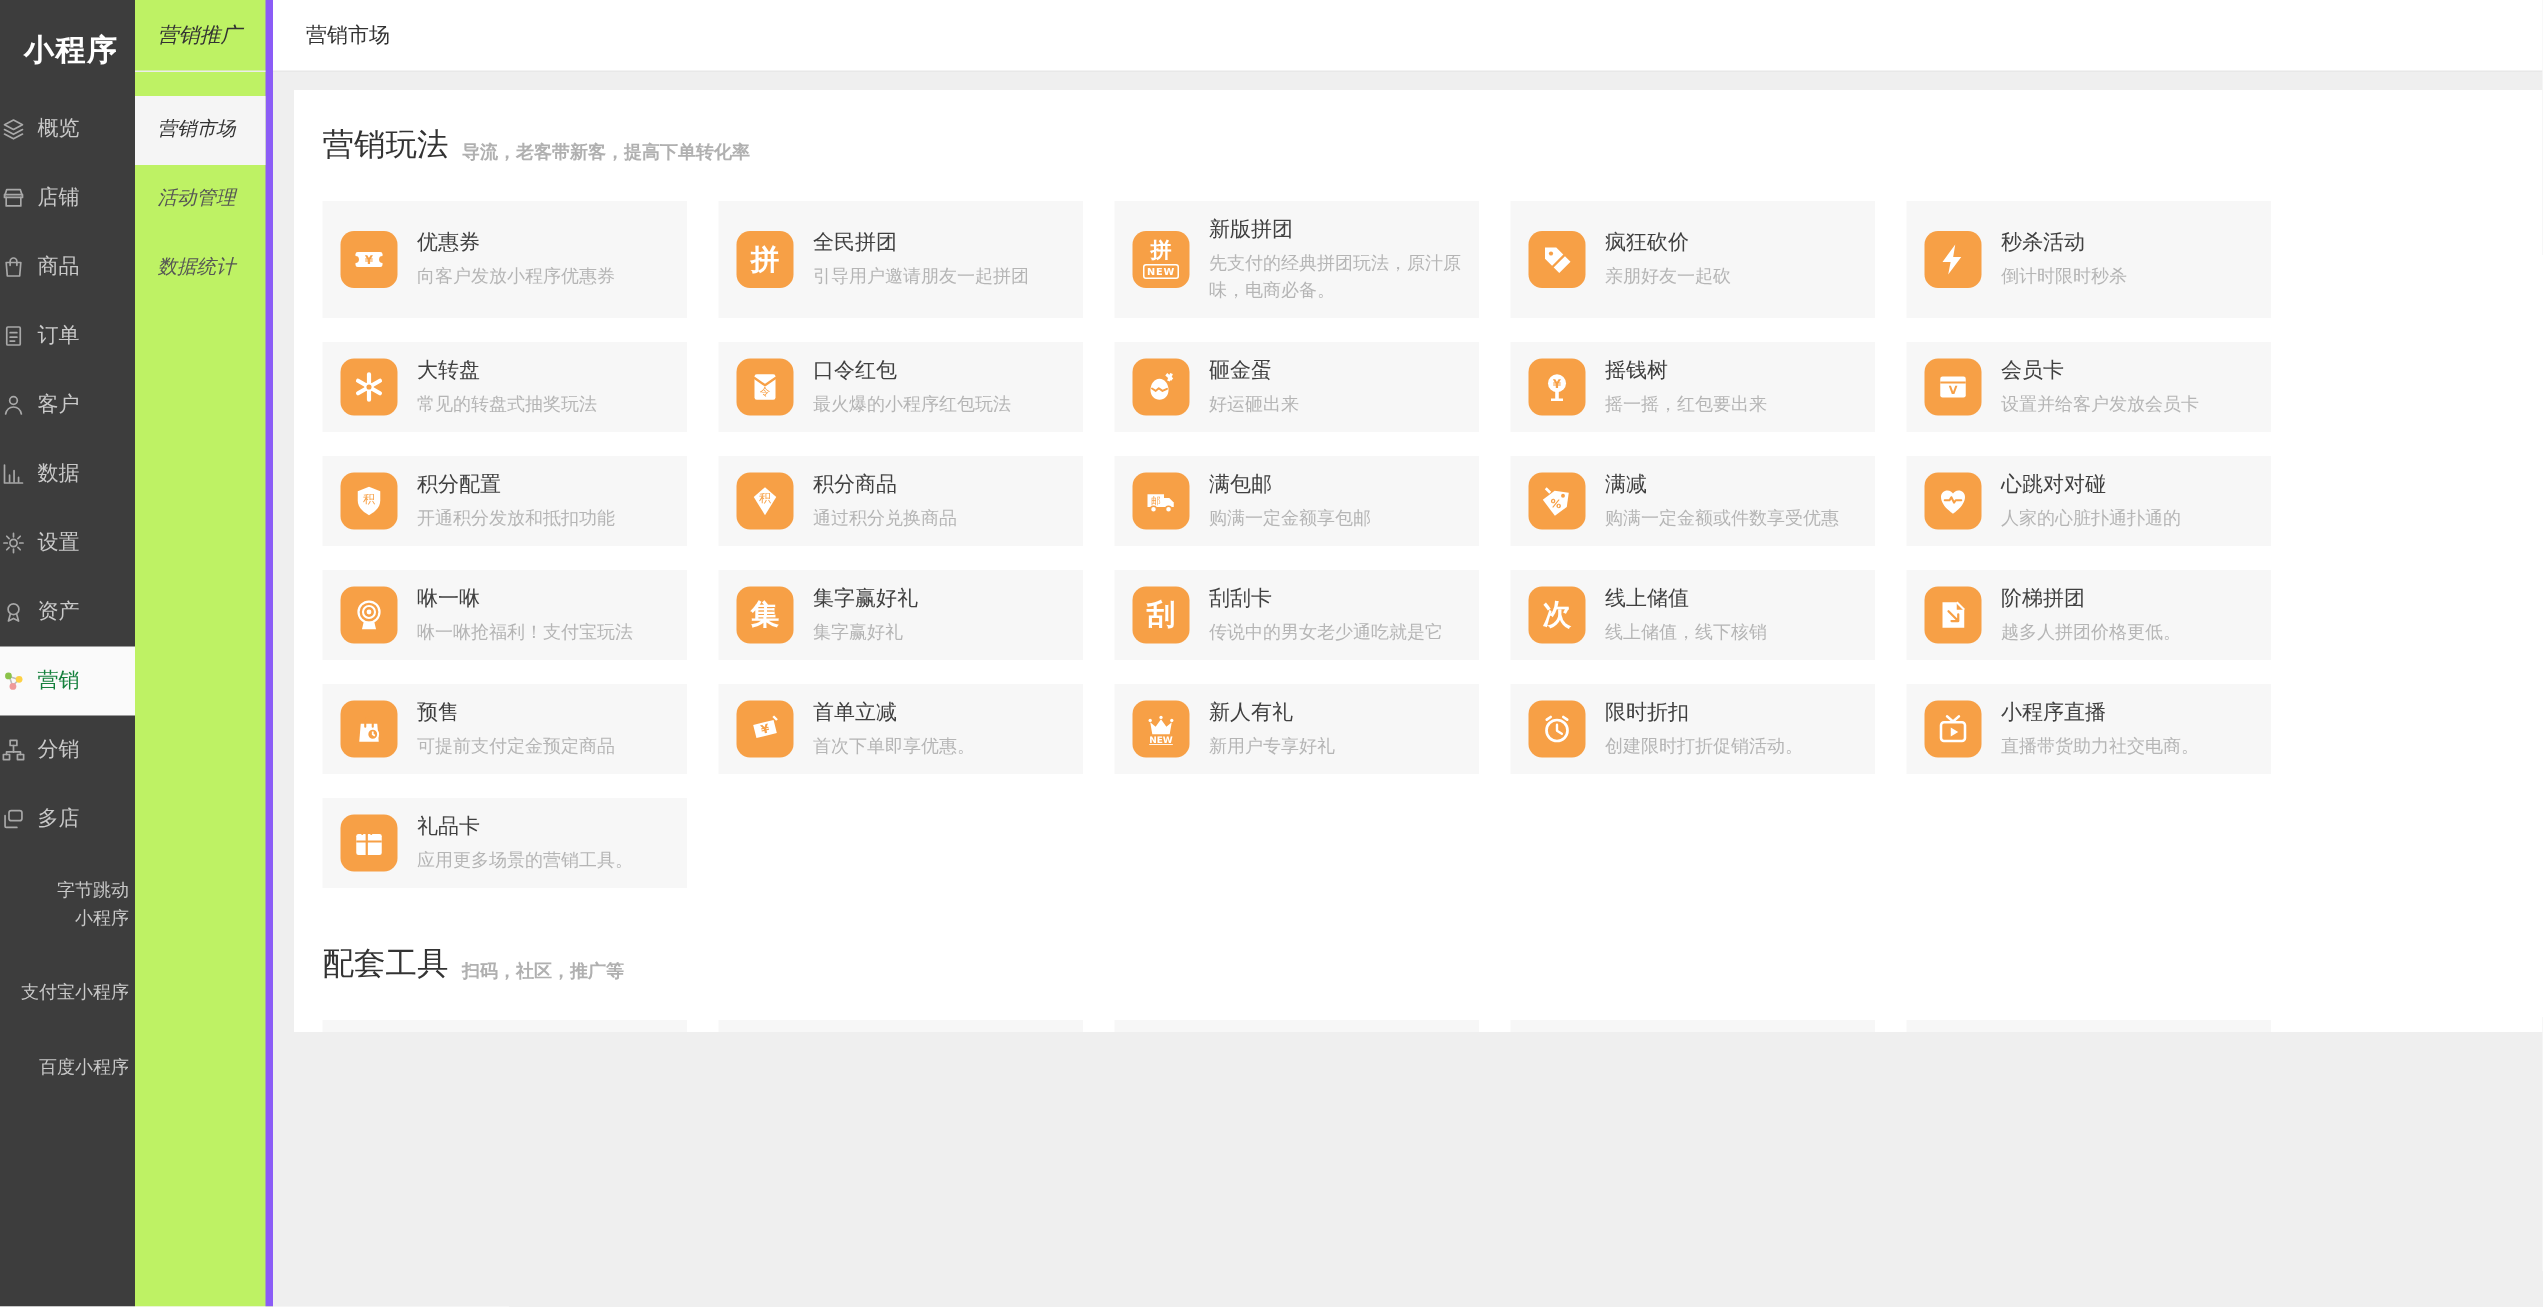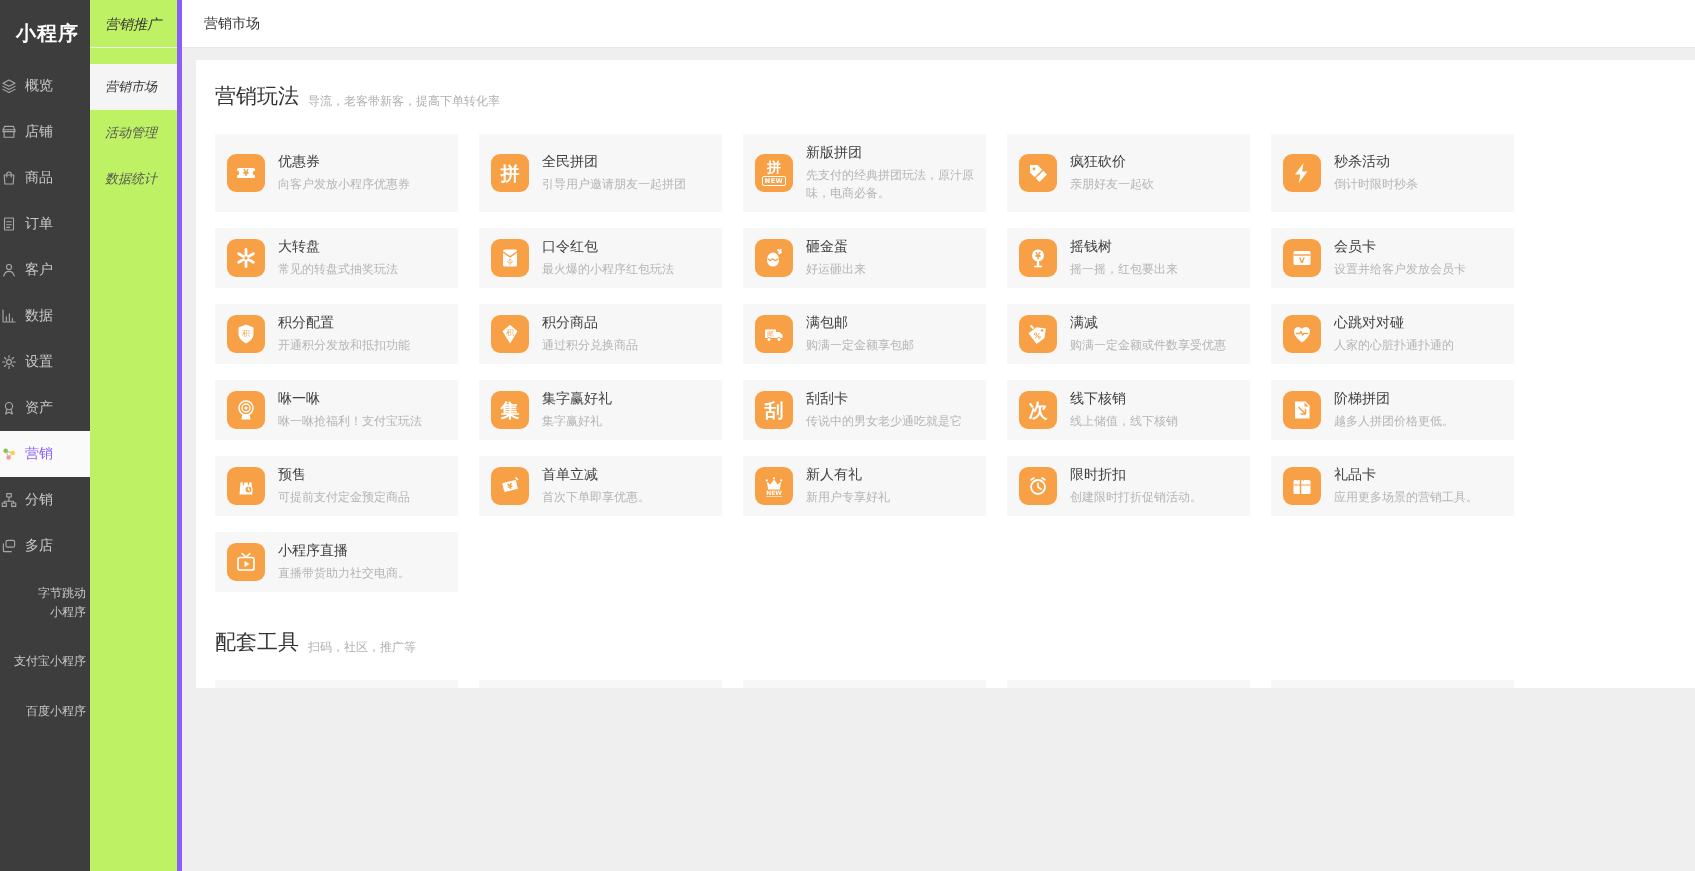--- a/index.html
+++ b/index.html
@@ -7,42 +7,42 @@
   body {
     font-family: "DejaVu Sans", "Liberation Sans", sans-serif;
     width:1695px; height:871px; overflow:hidden; background:#efefef;
   }
   .root { display:flex; width:1695px; height:871px; }
 
   
   .dark-sidebar { width:90px; flex-shrink:0; background:#3d3d3d; display:flex; flex-direction:column; }
   .logo { color:#ffffff; font-size:20px; font-weight:bold; padding:20px 0 16px 16px; letter-spacing:1px; }
   .nav-item { height:46px; display:flex; align-items:center; gap:7px; color:#c9c9c9; font-size:14px; cursor:pointer; }
-  .nav-item.active { background:#fafafa; color:#8b5cf6; }
+  .nav-item.active { background:#fafafa; color:#15803d; }
   .nav-icon { width:18px; height:18px; display:inline-flex; align-items:center; justify-content:center; flex-shrink:0; }
   .nav-icon svg { display:block; }
   .nav-extra { font-size:12px; color:#c9c9c9; text-align:right; padding:15px 4px; line-height:1.6; white-space:pre-line; cursor:pointer; }
 
   
   .sub-sidebar { width:92px; flex-shrink:0; background:#bef264; border-right:5px solid #8b5cf6;font-style:italic; }
   .sub-header { height:48px; line-height:48px; padding-left:15px; font-size:14px; color:#333; border-bottom:1px solid #ececec; }
   .sub-items { padding-top:16px; }
   .sub-item { height:46px; line-height:46px; padding-left:15px; font-size:13px; color:#555; cursor:pointer; }
   .sub-item.active { background:#f5f5f5; color:#333; }
 
   
   .main { flex:1; min-width:0; display:flex; flex-direction:column; }
   .topbar { height:48px; flex-shrink:0; background:#fff; border-bottom:1px solid #e8e8e8; display:flex; align-items:center; padding-left:22px; }
   .topbar-tab { font-size:14px; color:#333; cursor:pointer; }
   .content { flex:1; padding:12px 0 0 14px; background:#efefef; }
   .panel { background:#fff; width:100%; height:628px; padding:20px 20px 20px 19px; overflow:hidden; }
 
   .section-head { display:flex; align-items:flex-end; gap:9px; margin:2px 0 24px 0; }
   .section-title { font-size:21px; color:#333; font-weight:500; }
-  .section-sub { font-size:12px; color:#b0b0b0; }
+  .section-sub { font-size:12px; color:#b0b0b0;font-weight:bold; }
 
   .card-grid { display:grid; grid-template-columns:repeat(5,243px); column-gap:21px; row-gap:16px; margin-bottom:36px; }
   .card { background:#f7f7f7; padding:10px 12px; display:flex; align-items:center; gap:13px; cursor:pointer; }
   .card-icon { width:38px; height:38px; border-radius:9px; flex-shrink:0; display:flex; flex-direction:column; align-items:center; justify-content:center; color:#fff; overflow:hidden; }
   .card-icon svg { display:block; }
   .ic-char { font-size:19px; font-weight:bold; color:#fff; line-height:1; }
   .ic-char.small { font-size:14px; }
   .ic-badge { font-size:6.5px; font-weight:bold; color:#fff; border:1px solid #fff; border-radius:2px; padding:0 2px; margin-top:2px; line-height:1.3; letter-spacing:0.5px; }
   .card-text { min-width:0; }
   .card-title { font-size:14px; color:#404040; margin-bottom:4px; }
@@ -433,21 +433,21 @@
                 <span class="card-text">
                   <div class="card-title">刮刮卡</div>
                   <div class="card-desc">传说中的男女老少通吃就是它</div>
                 </span>
               </div>
               <div class="card">
                 <span class="card-icon" style="background:#F7A046">
                   <span class="ic-char">次</span>
                 </span>
                 <span class="card-text">
-                  <div class="card-title">线下核销</div>
+                  <div class="card-title">线上储值</div>
                   <div class="card-desc">线上储值，线下核销</div>
                 </span>
               </div>
               <div class="card">
                 <span class="card-icon" style="background:#F7A046">
                   <svg width="24" height="24" viewBox="0 0 24 24">
                     <path d="M5 3.5h9.5v5h5V20.5H5z" fill="#fff"></path>
                     <path d="M14.5 3.5l5 5" stroke="#fff" stroke-width="1.4"></path>
                     <path d="M9 9.5l6.5 6.5M15.5 11.5v4.5H11" fill="none" stroke="#F7A046" stroke-linecap="round" stroke-linejoin="round" stroke-width="1.5"></path>
                   </svg>
@@ -510,42 +510,42 @@
                   </svg>
                 </span>
                 <span class="card-text">
                   <div class="card-title">限时折扣</div>
                   <div class="card-desc">创建限时打折促销活动。</div>
                 </span>
               </div>
               <div class="card">
                 <span class="card-icon" style="background:#F7A046">
                   <svg width="24" height="24" viewBox="0 0 24 24">
+                    <rect x="4" y="7.5" width="16" height="12.5" rx="2" fill="none" stroke="#fff" stroke-linecap="round" stroke-linejoin="round" stroke-width="1.7"></rect>
+                    <path d="M8 3.5l4 3.5 4-3.5" fill="none" stroke="#fff" stroke-linecap="round" stroke-linejoin="round" stroke-width="1.6"></path>
+                    <path d="M10.5 11v6l5-3z" fill="#fff"></path>
+                  </svg>
+                </span>
+                <span class="card-text">
+                  <div class="card-title">小程序直播</div>
+                  <div class="card-desc">直播带货助力社交电商。</div>
+                </span>
+              </div>
+              <div class="card">
+                <span class="card-icon" style="background:#F7A046">
+                  <svg width="24" height="24" viewBox="0 0 24 24">
                     <rect x="3.5" y="6" width="17" height="14" rx="1.5" fill="#fff"></rect>
                     <path d="M10.5 6v14" stroke="#F7A046" stroke-width="1.5"></path>
                     <path d="M7.5 6c0-2.6 3-2.6 3 0 0-2.6 3-2.6 3 0" fill="none" stroke="#F7A046" stroke-linecap="round" stroke-linejoin="round" stroke-width="1.4"></path>
                     <path d="M3.5 11h17" stroke="#F7A046" stroke-width="1.2"></path>
                   </svg>
                 </span>
                 <span class="card-text">
                   <div class="card-title">礼品卡</div>
                   <div class="card-desc">应用更多场景的营销工具。</div>
-                </span>
-              </div>
-              <div class="card">
-                <span class="card-icon" style="background:#F7A046">
-                  <svg width="24" height="24" viewBox="0 0 24 24">
-                    <rect x="4" y="7.5" width="16" height="12.5" rx="2" fill="none" stroke="#fff" stroke-linecap="round" stroke-linejoin="round" stroke-width="1.7"></rect>
-                    <path d="M8 3.5l4 3.5 4-3.5" fill="none" stroke="#fff" stroke-linecap="round" stroke-linejoin="round" stroke-width="1.6"></path>
-                    <path d="M10.5 11v6l5-3z" fill="#fff"></path>
-                  </svg>
-                </span>
-                <span class="card-text">
-                  <div class="card-title">小程序直播</div>
-                  <div class="card-desc">直播带货助力社交电商。</div>
                 </span>
               </div>
             </div>
         </div>
 
         <div class="section">
           <div class="section-head">
             <span class="section-title">配套工具</span>
             <span class="section-sub">扫码，社区，推广等</span>
           </div>

